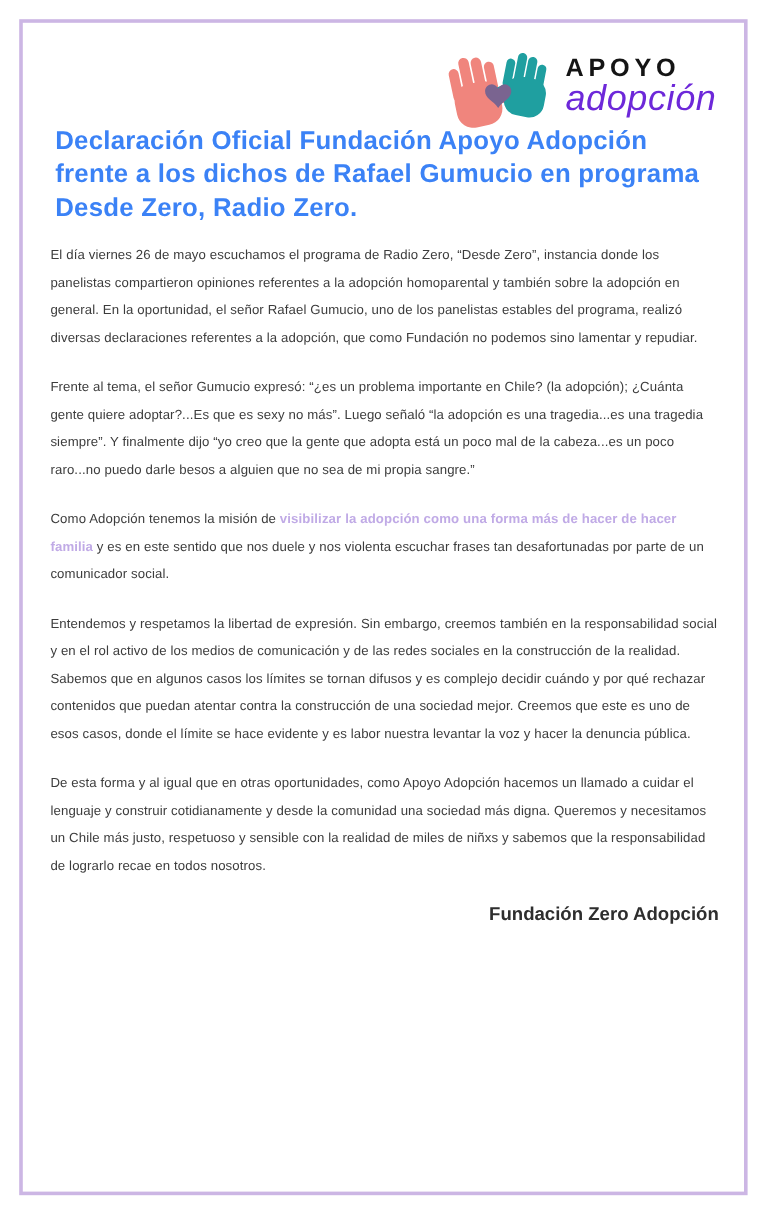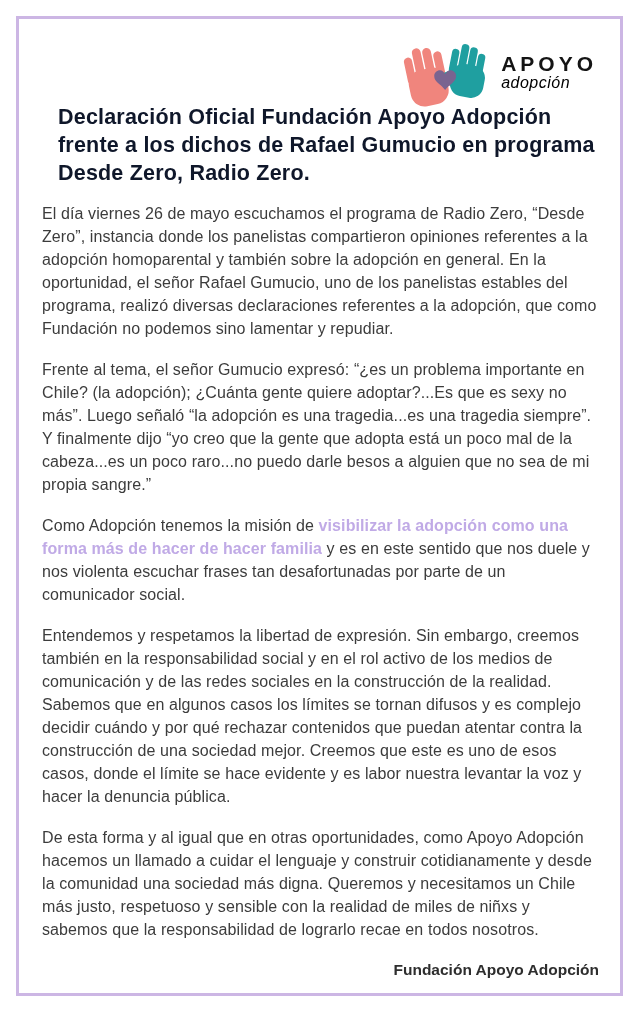--- a/index.html
+++ b/index.html
@@ -32,50 +32,50 @@
   }
   .logo-hands { width: 96px; height: 78px; }
   .logo-text { display: flex; flex-direction: column; line-height: 1; }
   .logo-title {
     font-size: 21px;
     font-weight: 800;
     letter-spacing: 4px;
     color: #141414;
   }
   .logo-sub {
-    font-size: 16px;
+    font-size: 30px;
     font-style: italic;
-    color: #000000;
+    color: #6d28d9;
     margin-top: 1px;
     letter-spacing: 0.5px;
   }
   
   .content {
     position: absolute;
     left: 42px;
     right: 40px;
     top: 104px;
   }
   .date {
     font-size: 15.5px;
     color: #c5b3e0;
     letter-spacing: 0.3px;
     margin: 0 0 7px 0;
   }
   .title {
     font-size: 21.5px;
     line-height: 1.3;
     font-weight: 700;
-    color: #0f172a;
+    color: #3b82f6;
     letter-spacing: 0.2px;
-    margin: 0 0 14px 16px;
+    margin: 0 0 14px 4px;
     max-width: 560px;
   }
   .para {
-    font-size: 16px;
+    font-size: 11px;
     line-height: 23px;
     color: #3c3c3c;
     letter-spacing: 0.1px;
     margin: 0 0 18px 0;
     max-width: 566px;
   }
   .hl {
     color: #c0aae6;
     font-weight: 700;
   }
@@ -131,15 +131,15 @@
     <p class="para">El día viernes 26 de mayo escuchamos el programa de Radio Zero, “Desde Zero”, instancia donde los panelistas compartieron opiniones referentes a la adopción homoparental y también sobre la adopción en general. En la oportunidad, el señor Rafael Gumucio, uno de los panelistas estables del programa, realizó diversas declaraciones referentes a la adopción, que como Fundación no podemos sino lamentar y repudiar.</p>
 
     <p class="para">Frente al tema, el señor Gumucio expresó: “¿es un problema importante en Chile? (la adopción); ¿Cuánta gente quiere adoptar?...Es que es sexy no más”. Luego señaló “la adopción es una tragedia...es una tragedia siempre”. Y finalmente dijo “yo creo que la gente que adopta está un poco mal de la cabeza...es un poco raro...no puedo darle besos a alguien que no sea de mi propia sangre.”</p>
 
     <p class="para"><span>Como Adopción tenemos la misión de </span><span class="hl">visibilizar la adopción como una forma más de hacer de hacer familia</span><span> y es en este sentido que nos duele y nos violenta escuchar frases tan desafortunadas por parte de un comunicador social.</span></p>
 
     <p class="para">Entendemos y respetamos la libertad de expresión. Sin embargo, creemos también en la responsabilidad social y en el rol activo de los medios de comunicación y de las redes sociales en la construcción de la realidad. Sabemos que en algunos casos los límites se tornan difusos y es complejo decidir cuándo y por qué rechazar contenidos que puedan atentar contra la construcción de una sociedad mejor. Creemos que este es uno de esos casos, donde el límite se hace evidente y es labor nuestra levantar la voz y hacer la denuncia pública.</p>
 
     <p class="para">De esta forma y al igual que en otras oportunidades, como Apoyo Adopción hacemos un llamado a cuidar el lenguaje y construir cotidianamente y desde la comunidad una sociedad más digna. Queremos y necesitamos un Chile más justo, respetuoso y sensible con la realidad de miles de niñxs y sabemos que la responsabilidad de lograrlo recae en todos nosotros.</p>
 
-    <p class="signature">Fundación Apoyo Adopción</p>
+    <p class="signature">Fundación Zero Adopción</p>
   </div>
 </div>
 
 </body></html>

